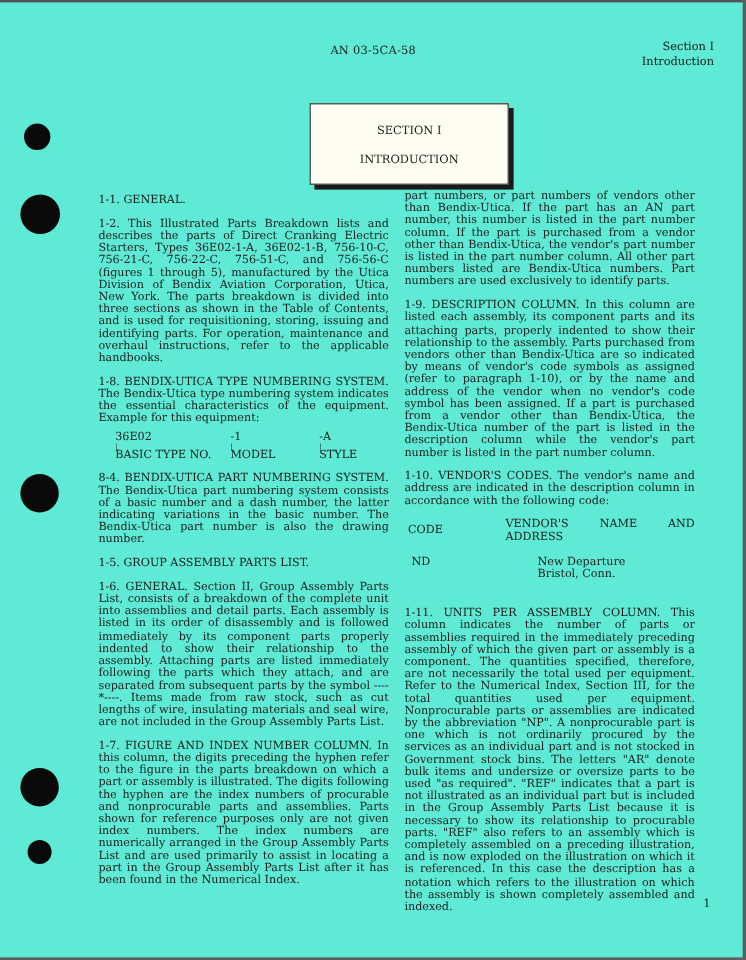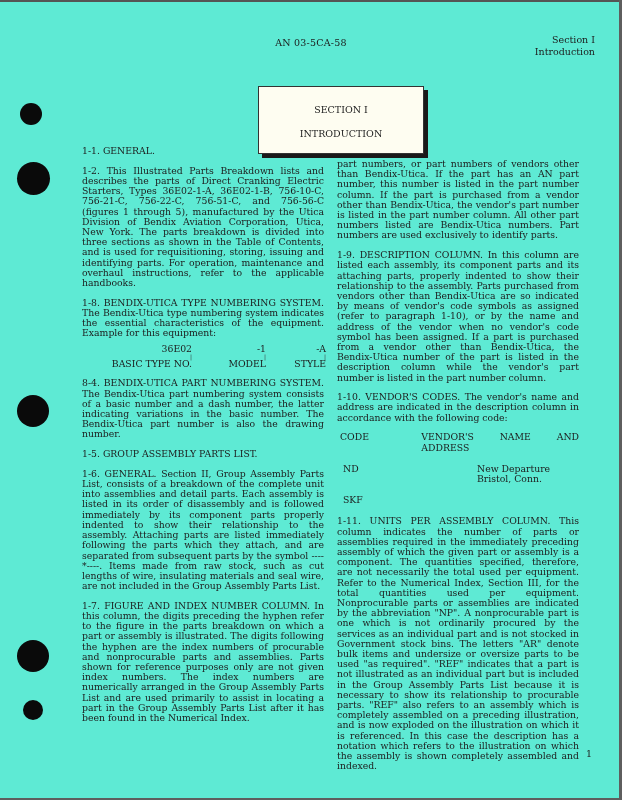--- a/index.html
+++ b/index.html
@@ -38,34 +38,34 @@
       border: 1px solid #333; background: #fefdf1;
       box-shadow: 4px 4px 0 #1a1a1a;
       text-align: center; font-size: 9.5px;
     }
     .section-box .l1 { position: absolute; top: 17px; left: 0; width: 100%; }
     .section-box .l2 { position: absolute; top: 41px; left: 0; width: 100%; }
     .col {
       position: absolute; font-size: 9.3px; line-height: 10.2px;
       text-align: justify;
     }
-    .col-left { left: 82px; top: 144px; width: 242px; }
+    .col-left { left: 82px; top: 160px; width: 242px; }
     .col-right { left: 337px; top: 157px; width: 242px; }
     .col p { margin: 0 0 9.5px 0; }
     .heading-only { margin-bottom: 10px; }
     .numex {
       display: grid; grid-template-columns: 96px 74px 60px;
       font-size: 9.3px; line-height: 10px; margin: 2px 0 9px 14px; text-align: left;
     }
-    .numex .cell { text-align: right; }
+    .numex .cell { text-align: left; }
     .numex .tick { display: block; font-size: 6px; line-height: 5px; color: #333; }
     .vendor-table { margin: 2px 0 8px 0; font-size: 9.3px; line-height: 10.2px; }
-    .vendor-head { display: flex; margin-bottom: 11px; }
+    .vendor-head { display: flex; margin-bottom: 11px; align-items: center; }
     .vendor-head .c1 { width: 84px; padding-left: 3px; }
-    .vendor-row { display: flex; margin-bottom: 11px; gap: 29px; }
+    .vendor-row { display: flex; margin-bottom: 11px; }
     .vendor-row .c1 { width: 111px; padding-left: 6px; box-sizing: border-box; }
     .vendor-row .c2 { flex: 1; }
     .page-num { position: absolute; left: 586px; top: 746px; font-size: 9.5px; }
   </style>
 </head>
 <body>
 
 <div class="page">
 
   <div class="hole" style="left:20px; top:101px; width:22px; height:22px;"></div>
@@ -125,21 +125,20 @@
         <span>VENDOR'S NAME AND ADDRESS</span>
       </div>
       <div class="vendor-row">
         <span class="c1">ND</span>
         <span class="c2">
           <span style="display:block">New Departure</span>
           <span style="display:block">Bristol, Conn.</span>
         </span>
       </div>
       <div class="vendor-row">
-        <span class="c1">SKF</span>
       </div>
     </div>
 
     <p>1-11. UNITS PER ASSEMBLY COLUMN. This column indicates the number of parts or assemblies required in the immediately preceding assembly of which the given part or assembly is a component. The quantities specified, therefore, are not necessarily the total used per equipment. Refer to the Numerical Index, Section III, for the total quantities used per equipment. Nonprocurable parts or assemblies are indicated by the abbreviation "NP". A nonprocurable part is one which is not ordinarily procured by the services as an individual part and is not stocked in Government stock bins. The letters "AR" denote bulk items and undersize or oversize parts to be used "as required". "REF" indicates that a part is not illustrated as an individual part but is included in the Group Assembly Parts List because it is necessary to show its relationship to procurable parts. "REF" also refers to an assembly which is completely assembled on a preceding illustration, and is now exploded on the illustration on which it is referenced. In this case the description has a notation which refers to the illustration on which the assembly is shown completely assembled and indexed.</p>
   </div>
 
   <div class="page-num">1</div>
 </div>
 <div class="edge-right"></div>
 <div class="edge-bottom"></div>

